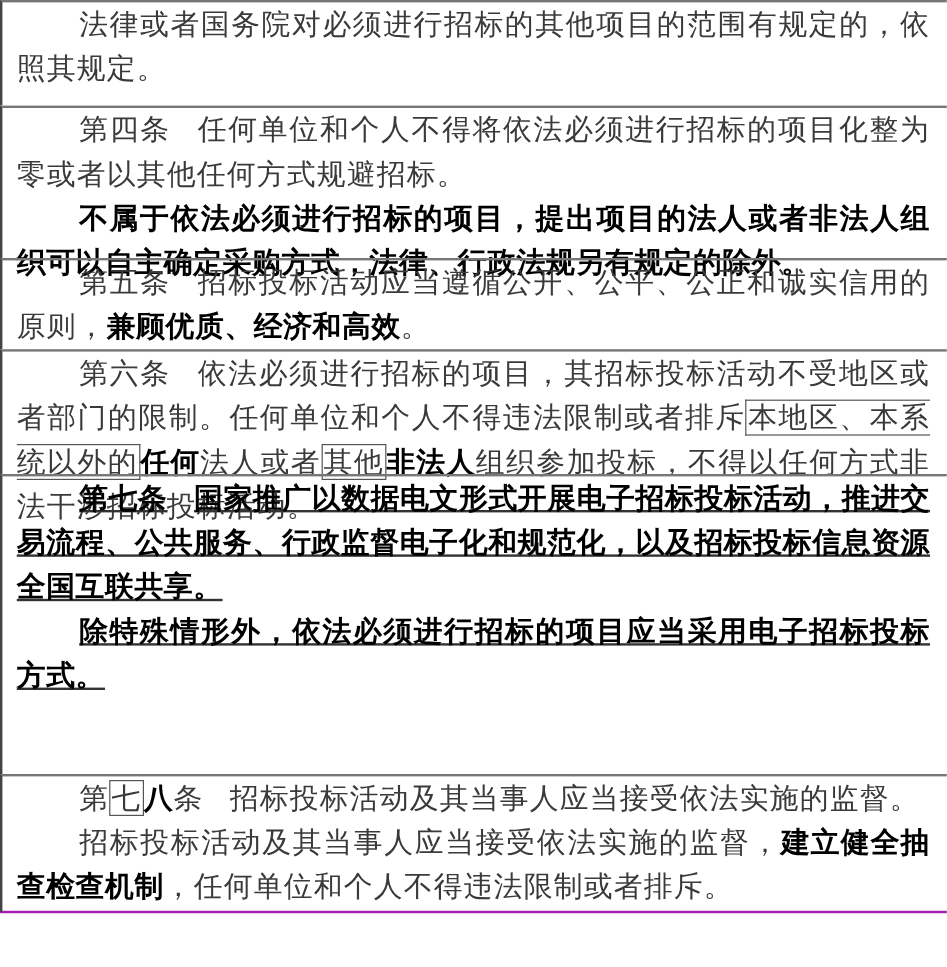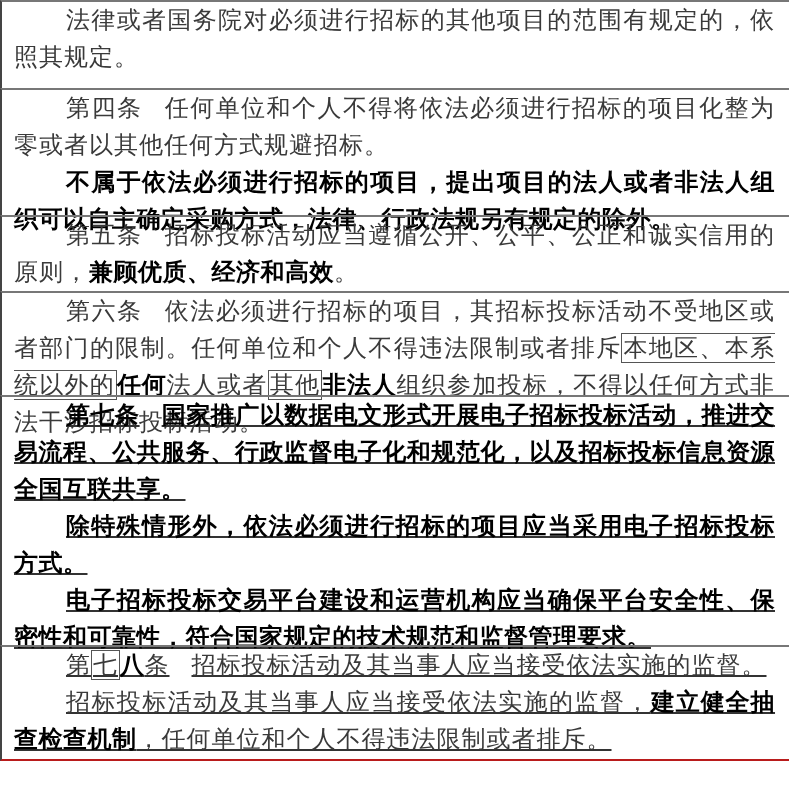--- a/index.html
+++ b/index.html
@@ -2,21 +2,21 @@
 <html><head>
 <meta charset="utf-8">
 <style>
   html, body { margin: 0; padding: 0; background: #ffffff; }
   body { width: 789px; height: 806px; overflow: hidden; position: relative;
          font-family: "DejaVu Serif", "Liberation Serif", serif; color: #333; }
   .doc { position: absolute; left: 0; top: 0; width: 789px; }
   .row { position: relative; box-sizing: border-box;
          border-top: 2px solid #777; border-left: 2px solid #444;
          padding: 0 14px 0 12px; }
-  .row.last { border-bottom: 2px solid #b91c1c; text-decoration: underline; }
+  .row.last { border-bottom: 2px solid #a21caf; }
   .p { font-size: 24px; line-height: 37px; margin: 0; letter-spacing: 1px;
        text-align: justify; color: #3a3a3a; }
   .ind { text-indent: 52px; }
   .b { font-family: "DejaVu Sans", "Liberation Sans", sans-serif; font-weight: bold; color: #000000; letter-spacing: 0.5px; }
   .box { border: 1.5px solid #555; padding: 0 1px; }
   .gap { display: inline-block; width: 22px; }
 </style>
 </head>
 <body>
 
@@ -35,21 +35,20 @@
     <p class="p ind"><span>第五条</span><span class="gap"></span><span>招标投标活动应当遵循公开、公平、公正和诚实信用的原则，</span><span class="b">兼顾优质、经济和高效</span><span>。</span></p>
   </div>
 
   <div class="row" style="height:104px;">
     <p class="p ind"><span>第六条</span><span class="gap"></span><span>依法必须进行招标的项目，其招标投标活动不受地区或者部门的限制。任何单位和个人不得违法限制或者排斥</span><span class="box">本地区、本系统以外的</span><span class="b">任何</span><span>法人或者</span><span class="box">其他</span><span class="b">非法人</span><span>组织参加投标，不得以任何方式非法干涉招标投标活动。</span></p>
   </div>
 
   <div class="row" style="height:250px;text-decoration:underline;">
     <p class="p ind b"><span>第七条</span><span class="gap"></span><span>国家推广以数据电文形式开展电子招标投标活动，推进交易流程、公共服务、行政监督电子化和规范化，以及招标投标信息资源全国互联共享。</span></p>
     <p class="p ind b"><span>除特殊情形外，依法必须进行招标的项目应当采用电子招标投标方式。</span></p>
-    <p class="p ind b"><span>电子招标投标交易平台建设和运营机构应当确保平台安全性、保密性和可靠性，符合国家规定的技术规范和监督管理要求。</span></p>
   </div>
 
   <div class="row last" style="height:116px;">
     <p class="p ind"><span>第</span><span class="box">七</span><span class="b">八</span><span>条</span><span class="gap"></span><span>招标投标活动及其当事人应当接受依法实施的监督。</span></p>
     <p class="p ind"><span>招标投标活动及其当事人应当接受依法实施的监督，</span><span class="b">建立健全抽查检查机制</span><span>，任何单位和个人不得违法限制或者排斥。</span></p>
   </div>
 
 </div>
 
 </body></html>

